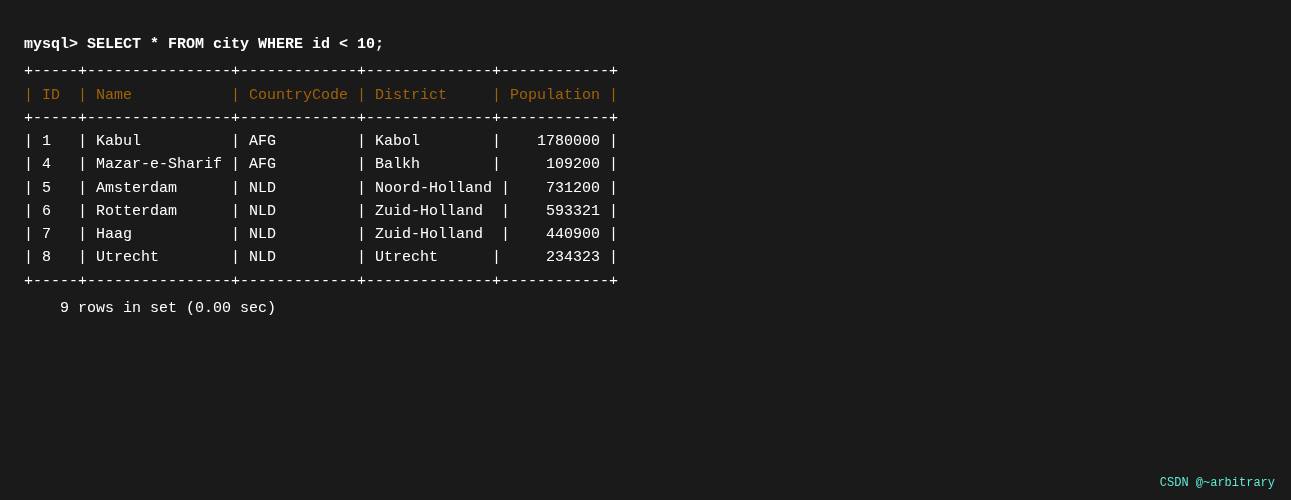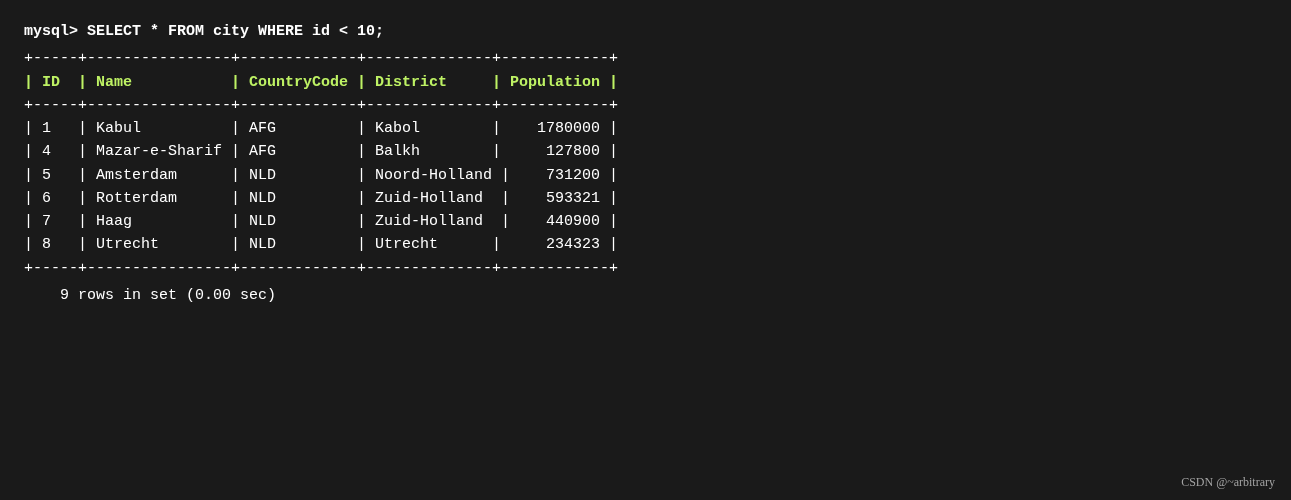--- a/index.html
+++ b/index.html
@@ -7,74 +7,74 @@
       background-color: #1a1a1a;
       color: #ffffff;
       font-family: 'Courier New', Courier, monospace;
       font-size: 15px;
       width: 1291px;
       height: 500px;
       overflow: hidden;
       position: relative;
     }
     .terminal {
-      padding: 20px 24px;
+      padding: 33px 24px;
       line-height: 1.55;
     }
     .cmd-line {
       color: #ffffff;
       font-weight: bold;
       margin-bottom: 4px;
       font-size: 15px;
     }
     .table-wrapper {
       font-family: 'Courier New', Courier, monospace;
       font-size: 15px;
       color: #ffffff;
     }
     .separator-line {
       color: #ffffff;
       white-space: pre;
     }
     .header-row {
-      color: #bef264;
-      font-weight: bold;
+      color: #a16207;
+      font-weight: normal;
       white-space: pre;
     }
     .data-row {
       color: #ffffff;
       white-space: pre;
     }
     .footer-line {
       color: #ffffff;
       margin-top: 4px;
       font-size: 15px;
       margin-left: 36px;
     }
     .watermark {
       position: absolute;
       bottom: 10px;
       right: 16px;
-      color: #a3a3a3;
-      font-family: Liberation Serif, serif;
+      color: #5eead4;
+      font-family: Liberation Mono, monospace;
       font-size: 12px;
     }
   </style>
 </head>
 <body>
 
 <div class="terminal">
   <div class="cmd-line">mysql&gt; SELECT * FROM city WHERE id &lt; 10;</div>
   <div class="table-wrapper">
     <div class="separator-line">+-----+----------------+-------------+--------------+------------+</div>
     <div class="header-row">| ID  | Name           | CountryCode | District     | Population |</div>
     <div class="separator-line">+-----+----------------+-------------+--------------+------------+</div>
     <div id="table-body">
         <div class="data-row">| 1   | Kabul          | AFG         | Kabol        |    1780000 |</div>
-        <div class="data-row">| 4   | Mazar-e-Sharif | AFG         | Balkh        |     127800 |</div>
+        <div class="data-row">| 4   | Mazar-e-Sharif | AFG         | Balkh        |     109200 |</div>
         <div class="data-row">| 5   | Amsterdam      | NLD         | Noord-Holland |    731200 |</div>
         <div class="data-row">| 6   | Rotterdam      | NLD         | Zuid-Holland  |    593321 |</div>
         <div class="data-row">| 7   | Haag           | NLD         | Zuid-Holland  |    440900 |</div>
         <div class="data-row">| 8   | Utrecht        | NLD         | Utrecht      |     234323 |</div>
       </div>
     <div class="separator-line">+-----+----------------+-------------+--------------+------------+</div>
   </div>
   <div class="footer-line">9 rows in set (0.00 sec)</div>
 </div>
 

